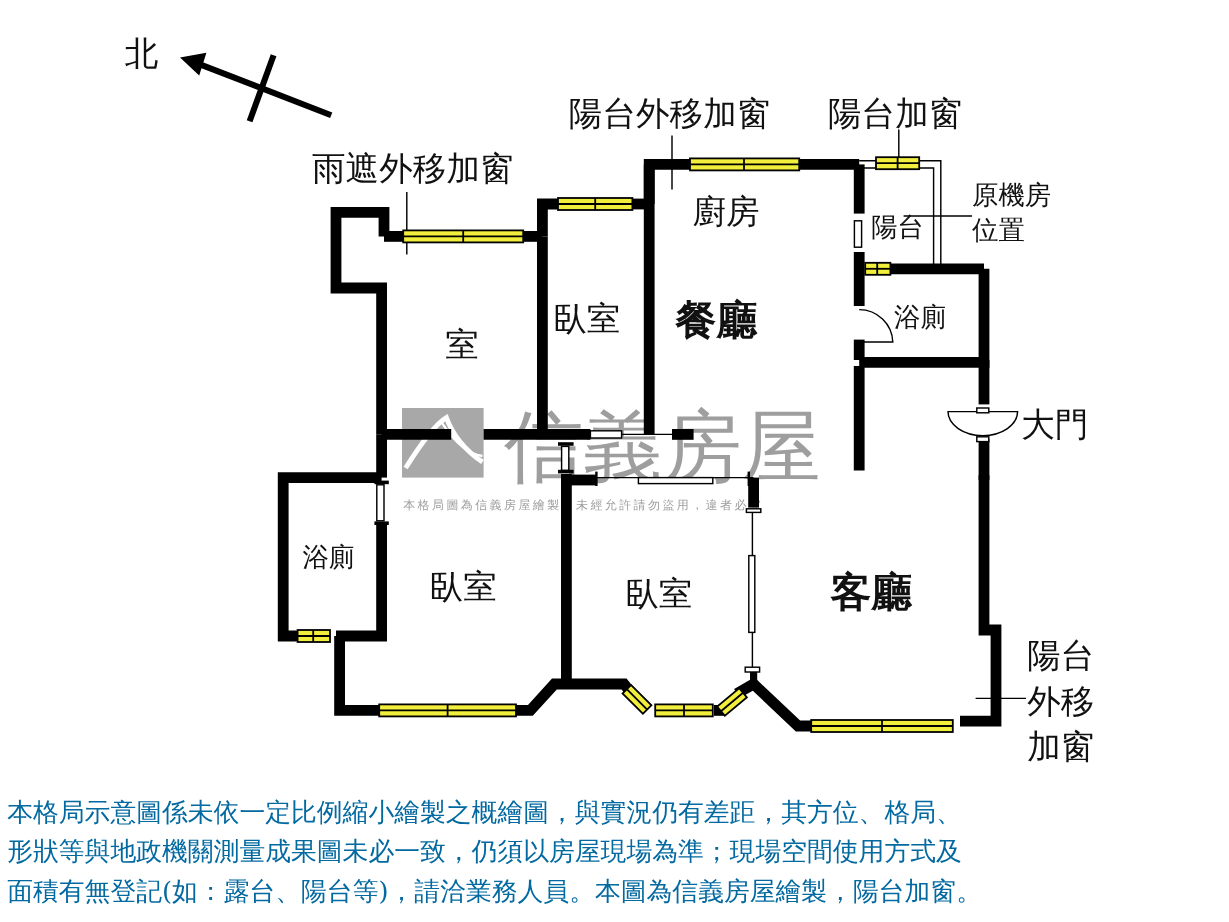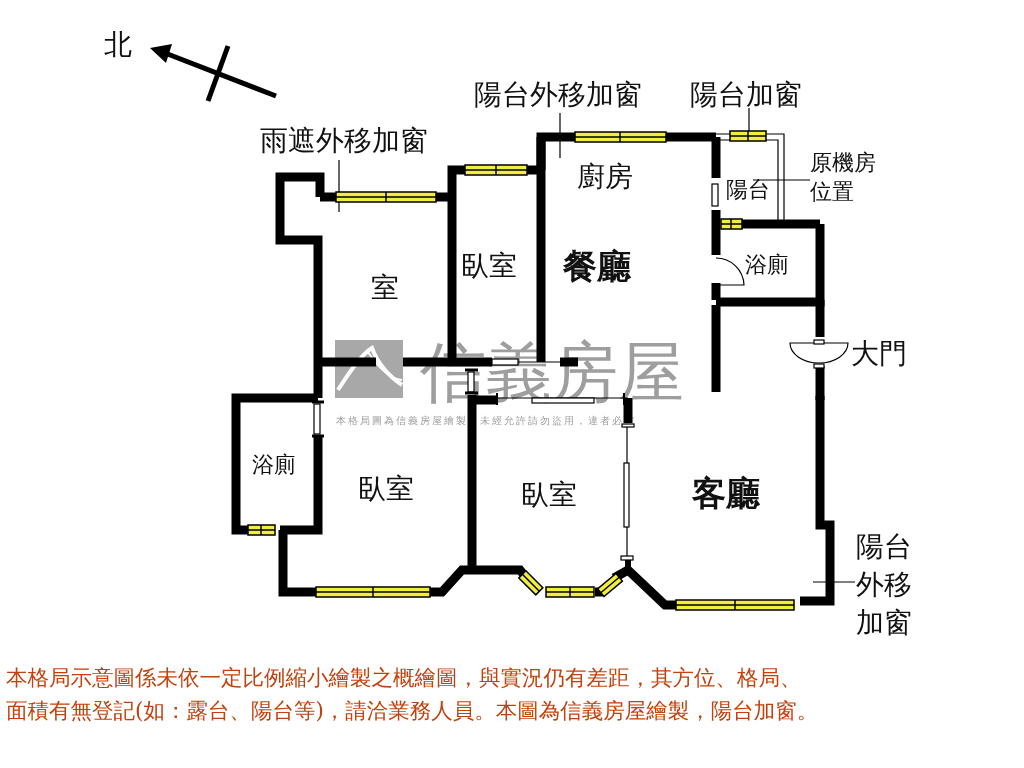--- a/index.html
+++ b/index.html
@@ -7,21 +7,21 @@
          font-family:"DejaVu Sans", "Liberation Sans", sans-serif; }
   #plan { position:absolute; left:0; top:0; width:1024px; height:660px; }
   .lbl { font-family:"DejaVu Serif", "Liberation Serif", serif; fill:#111; }
   .lbl-md { font-size:28px; }
   .lbl-lg { font-size:34px; font-weight:bold; }
   .lbl-sm { font-size:22px; }
   .wm-text { font-family:"DejaVu Sans", sans-serif; fill:#9e9e9e; font-size:66px; }
   .wm-sub { font-family:"DejaVu Sans", sans-serif; fill:#9e9e9e; font-size:10px; letter-spacing:2px; }
   #disclaimer { position:absolute; left:6px; top:661px; width:1016px;
                 font-family:"DejaVu Serif", "Liberation Serif", serif;
-                font-size:21.5px; line-height:33px; color:#c2410c; white-space:nowrap; }
+                font-size:21.5px; line-height:33px; color:#0369a1; white-space:nowrap; }
   #disclaimer div { height:33px; }
 </style>
 </head>
 <body>
 
 <svg id="plan" viewBox="0 0 1024 660" xmlns="http://www.w3.org/2000/svg">
 
   <g>
     <rect x="335" y="340" width="68" height="58" fill="#a8a8a8"></rect>
     <path d="M338 390 Q360 355 372 348 Q380 370 402 385" stroke="#ffffff" stroke-width="4" fill="none"></path>
@@ -197,14 +197,15 @@
   <text class="lbl lbl-sm" x="726" y="197">陽台</text>
   <text class="lbl lbl-sm" x="745" y="272">浴廁</text>
   <text class="lbl lbl-sm" x="252" y="472">浴廁</text>
   <text class="lbl lbl-md" x="358" y="498">臥室</text>
   <text class="lbl lbl-md" x="521" y="504">臥室</text>
   <text class="lbl lbl-lg" x="692" y="505">客廳</text>
 </svg>
 
 <div id="disclaimer">
   <div>本格局示意圖係未依一定比例縮小繪製之概繪圖，與實況仍有差距，其方位、格局、</div>
+  <div>形狀等與地政機關測量成果圖未必一致，仍須以房屋現場為準；現場空間使用方式及</div>
   <div>面積有無登記(如：露台、陽台等)，請洽業務人員。本圖為信義房屋繪製，陽台加窗。</div>
 </div>
 
 </body></html>

